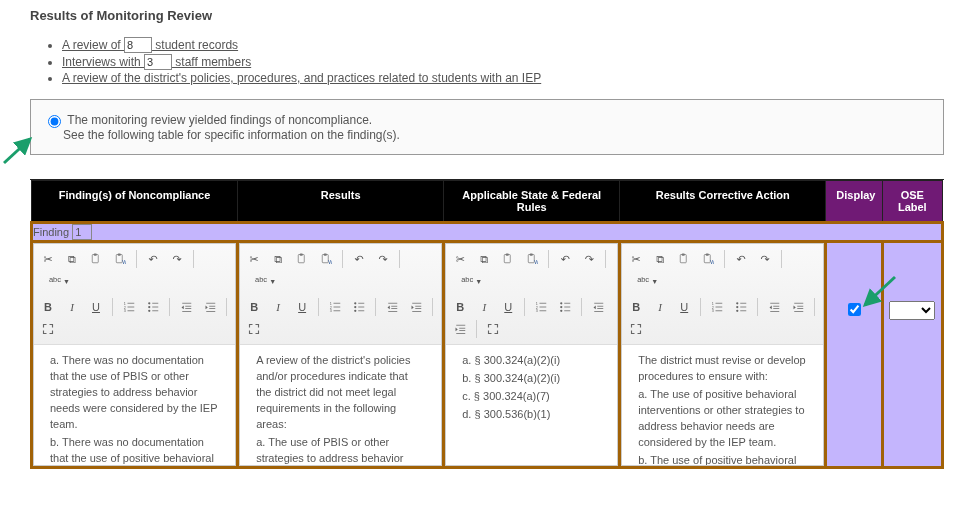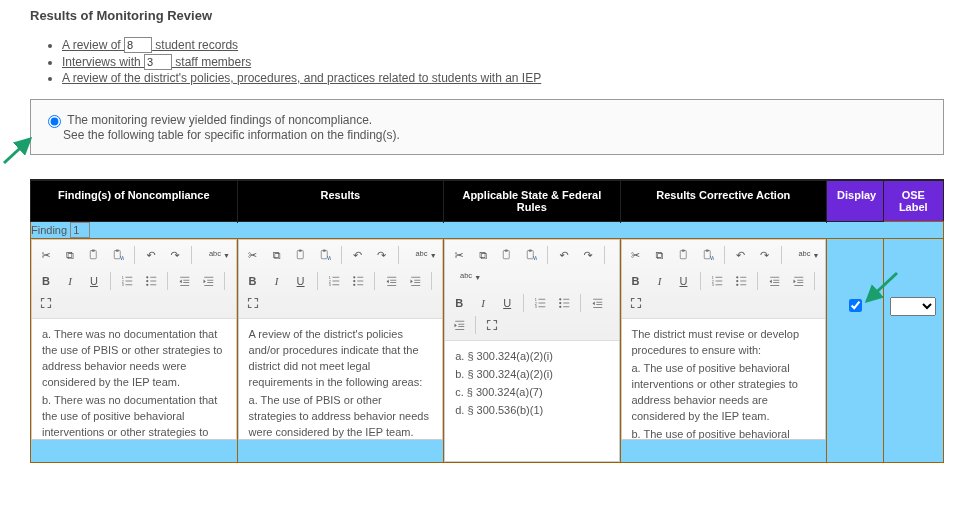--- a/index.html
+++ b/index.html
@@ -70,26 +70,26 @@
   }
   table.grid th {
     background: #000000;
     color: #fff;
     font-weight: 600;
     text-align: center;
     padding: 8px 10px;
     border: 1px solid #222;
     vertical-align: top;
   }
-  table.grid th.sub { background: #6d28d9; color:#fff; font-weight:600; text-align:center; }
+  table.grid th.sub { background: #701a75; color:#fff; font-weight:600; text-align:center; }
   table.grid td {
-    border: 1px solid #a16207;
+    border: 3px solid #a16207;
     padding: 0;
     vertical-align: top;
-    background: #7dd3fc;
+    background: #c4b5fd;
   }
   .finding-row td {
     padding: 6px 10px;
     background: #fafafa;
     border-top: 1px solid #999;
   }
   .finding-num {
     border: 1px solid #888;
     width: 20px;
     height: 16px;
@@ -119,21 +119,21 @@
     cursor: pointer;
   }
   .tb-sep { width:1px; height:18px; background:#ccc; margin:0 4px; }
   .tb-btn.wide { width: 34px; justify-content: flex-end; }
   .tb-btn b { font-weight:700; }
   .tb-btn i { font-style: italic; font-family: Georgia, serif; }
   .tb-btn u { text-decoration: underline; }
   .rte-body {
     height: 120px;
     overflow-y: scroll;
-    padding: 8px 10px;
+    padding: 8px 16px;
     font-size: 11px;
     line-height: 1.45;
     color: #555;
   }
   .rte-body p { margin: 0 0 2px 0; }
   .display-cell { text-align: center; background:#fafafa; }
   .display-cell input { margin-top: 60px; }
   .ose-cell { text-align: center; background:#fafafa; }
   .ose-select { width: 46px; margin-top: 58px; }
   .icon-svg { width: 12px; height: 12px; display:block; }

